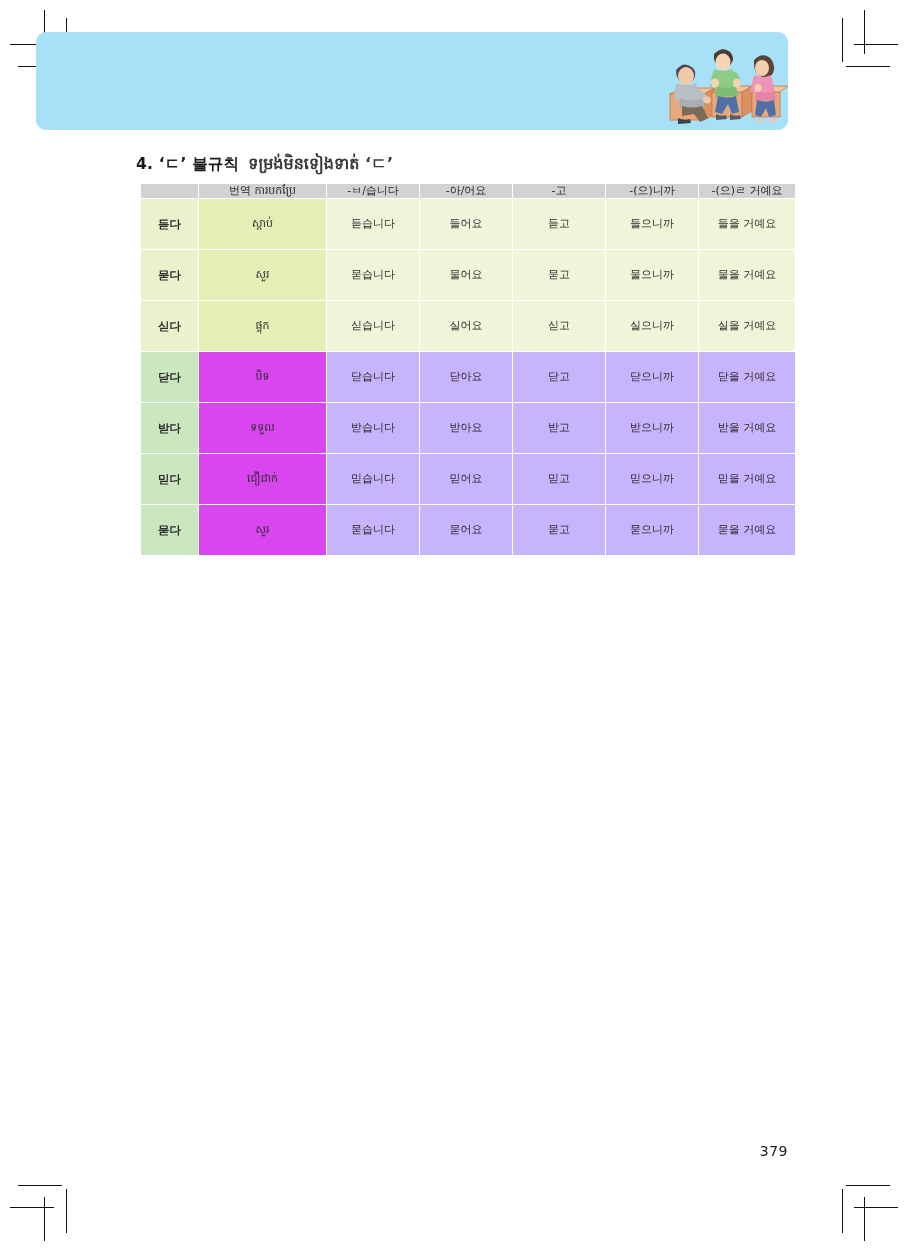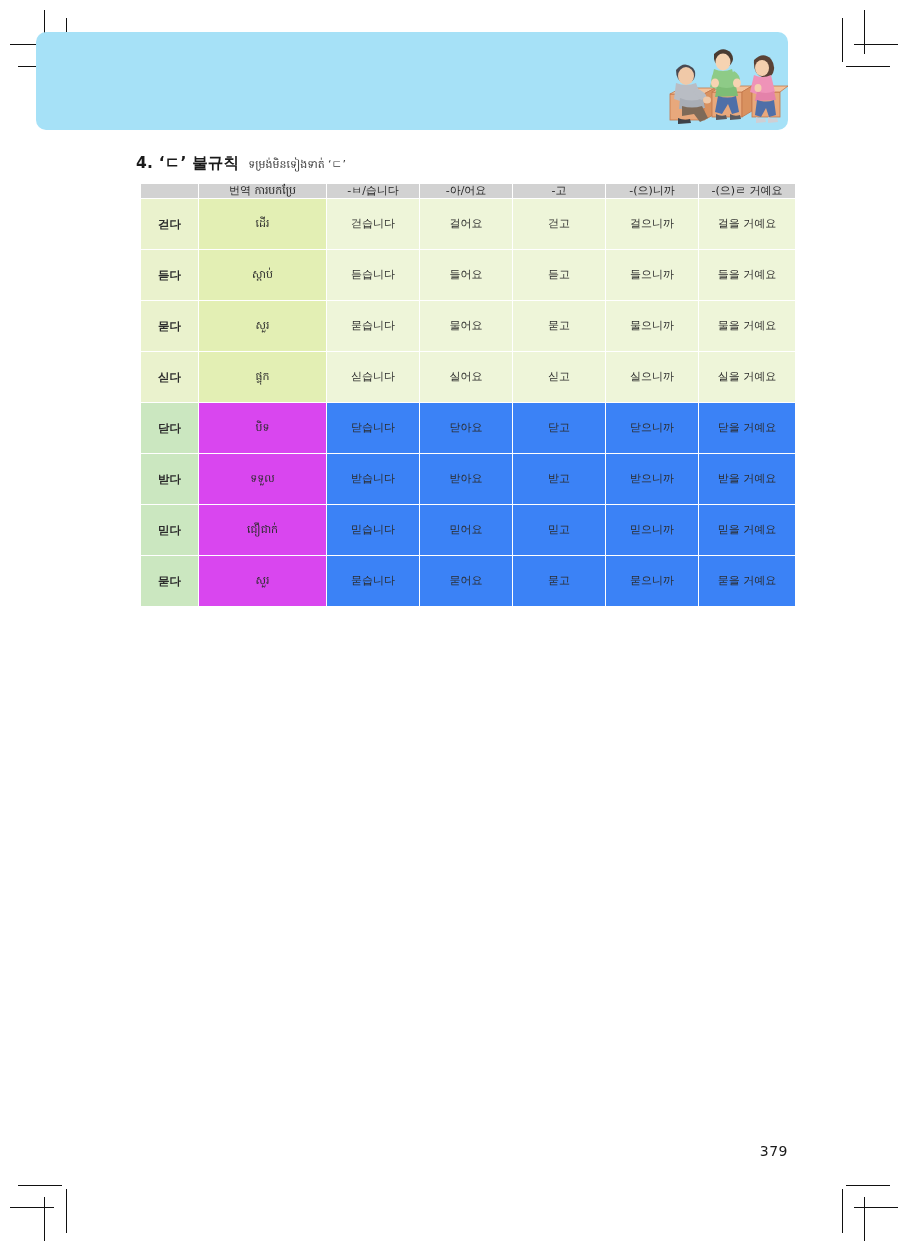--- a/index.html
+++ b/index.html
@@ -55,23 +55,23 @@
     gap: 9px;
     white-space: nowrap;
   }
   .heading-main {
     font-size: 15.5px;
     font-weight: bold;
     color: #1a1a1a;
     letter-spacing: 0.2px;
   }
   .heading-sub {
-    font-size: 11px;
+    font-size: 16px;
     color: #3a3a3a;
-    font-weight: normal;
+    font-weight: bold;
   }
 
   
   .table-wrap {
     position: absolute;
     left: 140px;
     top: 183px;
     width: 648px;
   }
   table.conj {
@@ -108,21 +108,21 @@
   col.c-future { width: 96px;  }
 
   table.conj tbody tr { height: 50px; }
 
   
   tr.grp-light td            { background: #eef5d9; }
   tr.grp-light td.verb       { background: #eaf2cd; font-weight: bold; font-size: 11.5px; }
   tr.grp-light td.trans      { background: #e3efb4; }
 
   
-  tr.grp-dark td             { background: #3b82f6; }
+  tr.grp-dark td             { background: #c4b5fd; }
   tr.grp-dark td.verb        { background: #cbe7c0; font-weight: bold; font-size: 11.5px; }
   tr.grp-dark td.trans       { background: #d946ef; }
 
   td.trans { font-size: 11px; }
 
   
   .page-number {
     position: absolute;
     right: 120px;
     top: 1143px;
@@ -232,29 +232,20 @@
           <th>번역 ការបកប្រែ</th>
           <th>-ㅂ/습니다</th>
           <th>-아/어요</th>
           <th>-고</th>
           <th>-(으)니까</th>
           <th>-(으)ㄹ 거예요</th>
         </tr>
       </thead>
       <tbody>
           <tr class="grp-light">
-            <td class="verb">걷다</td>
-            <td class="trans">ដើរ</td>
-            <td>걷습니다</td>
-            <td>걸어요</td>
-            <td>걷고</td>
-            <td>걸으니까</td>
-            <td>걸을 거예요</td>
-          </tr>
-          <tr class="grp-light">
             <td class="verb">듣다</td>
             <td class="trans">ស្តាប់</td>
             <td>듣습니다</td>
             <td>들어요</td>
             <td>듣고</td>
             <td>들으니까</td>
             <td>들을 거예요</td>
           </tr>
           <tr class="grp-light">
             <td class="verb">묻다</td>

